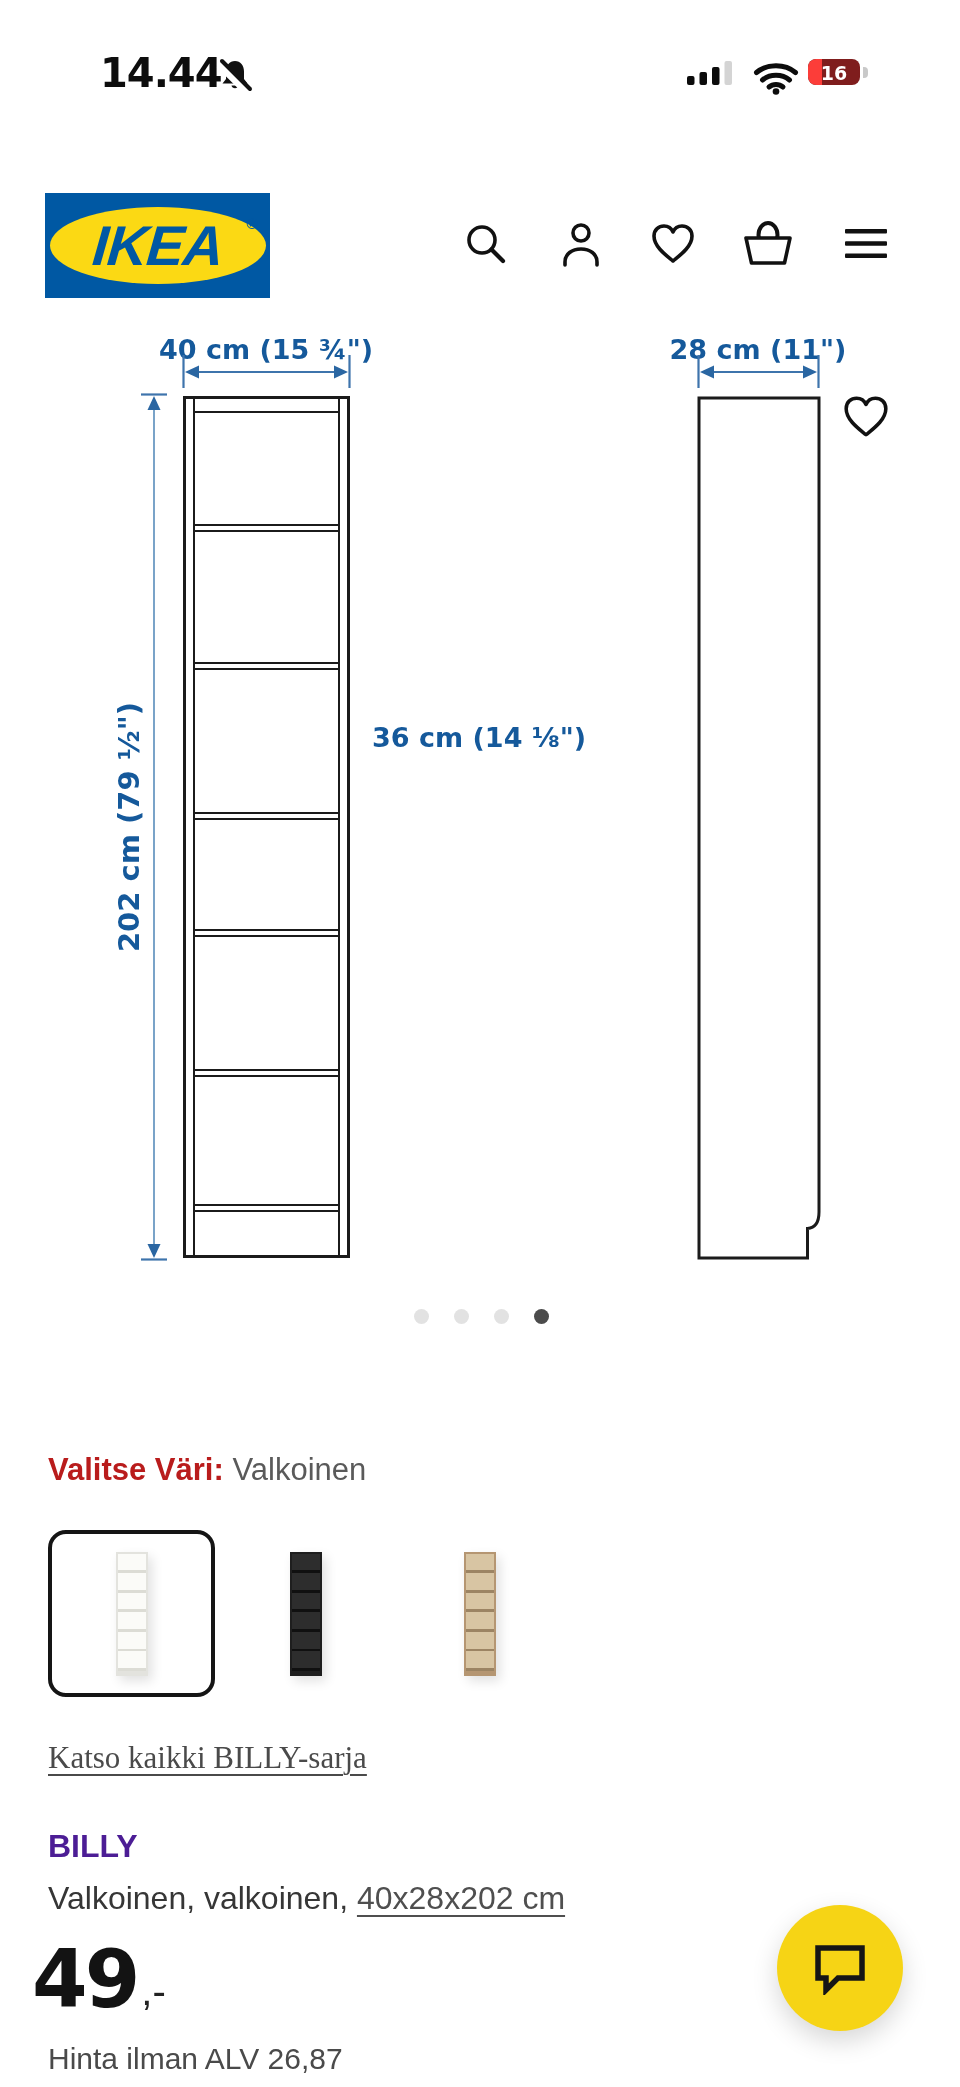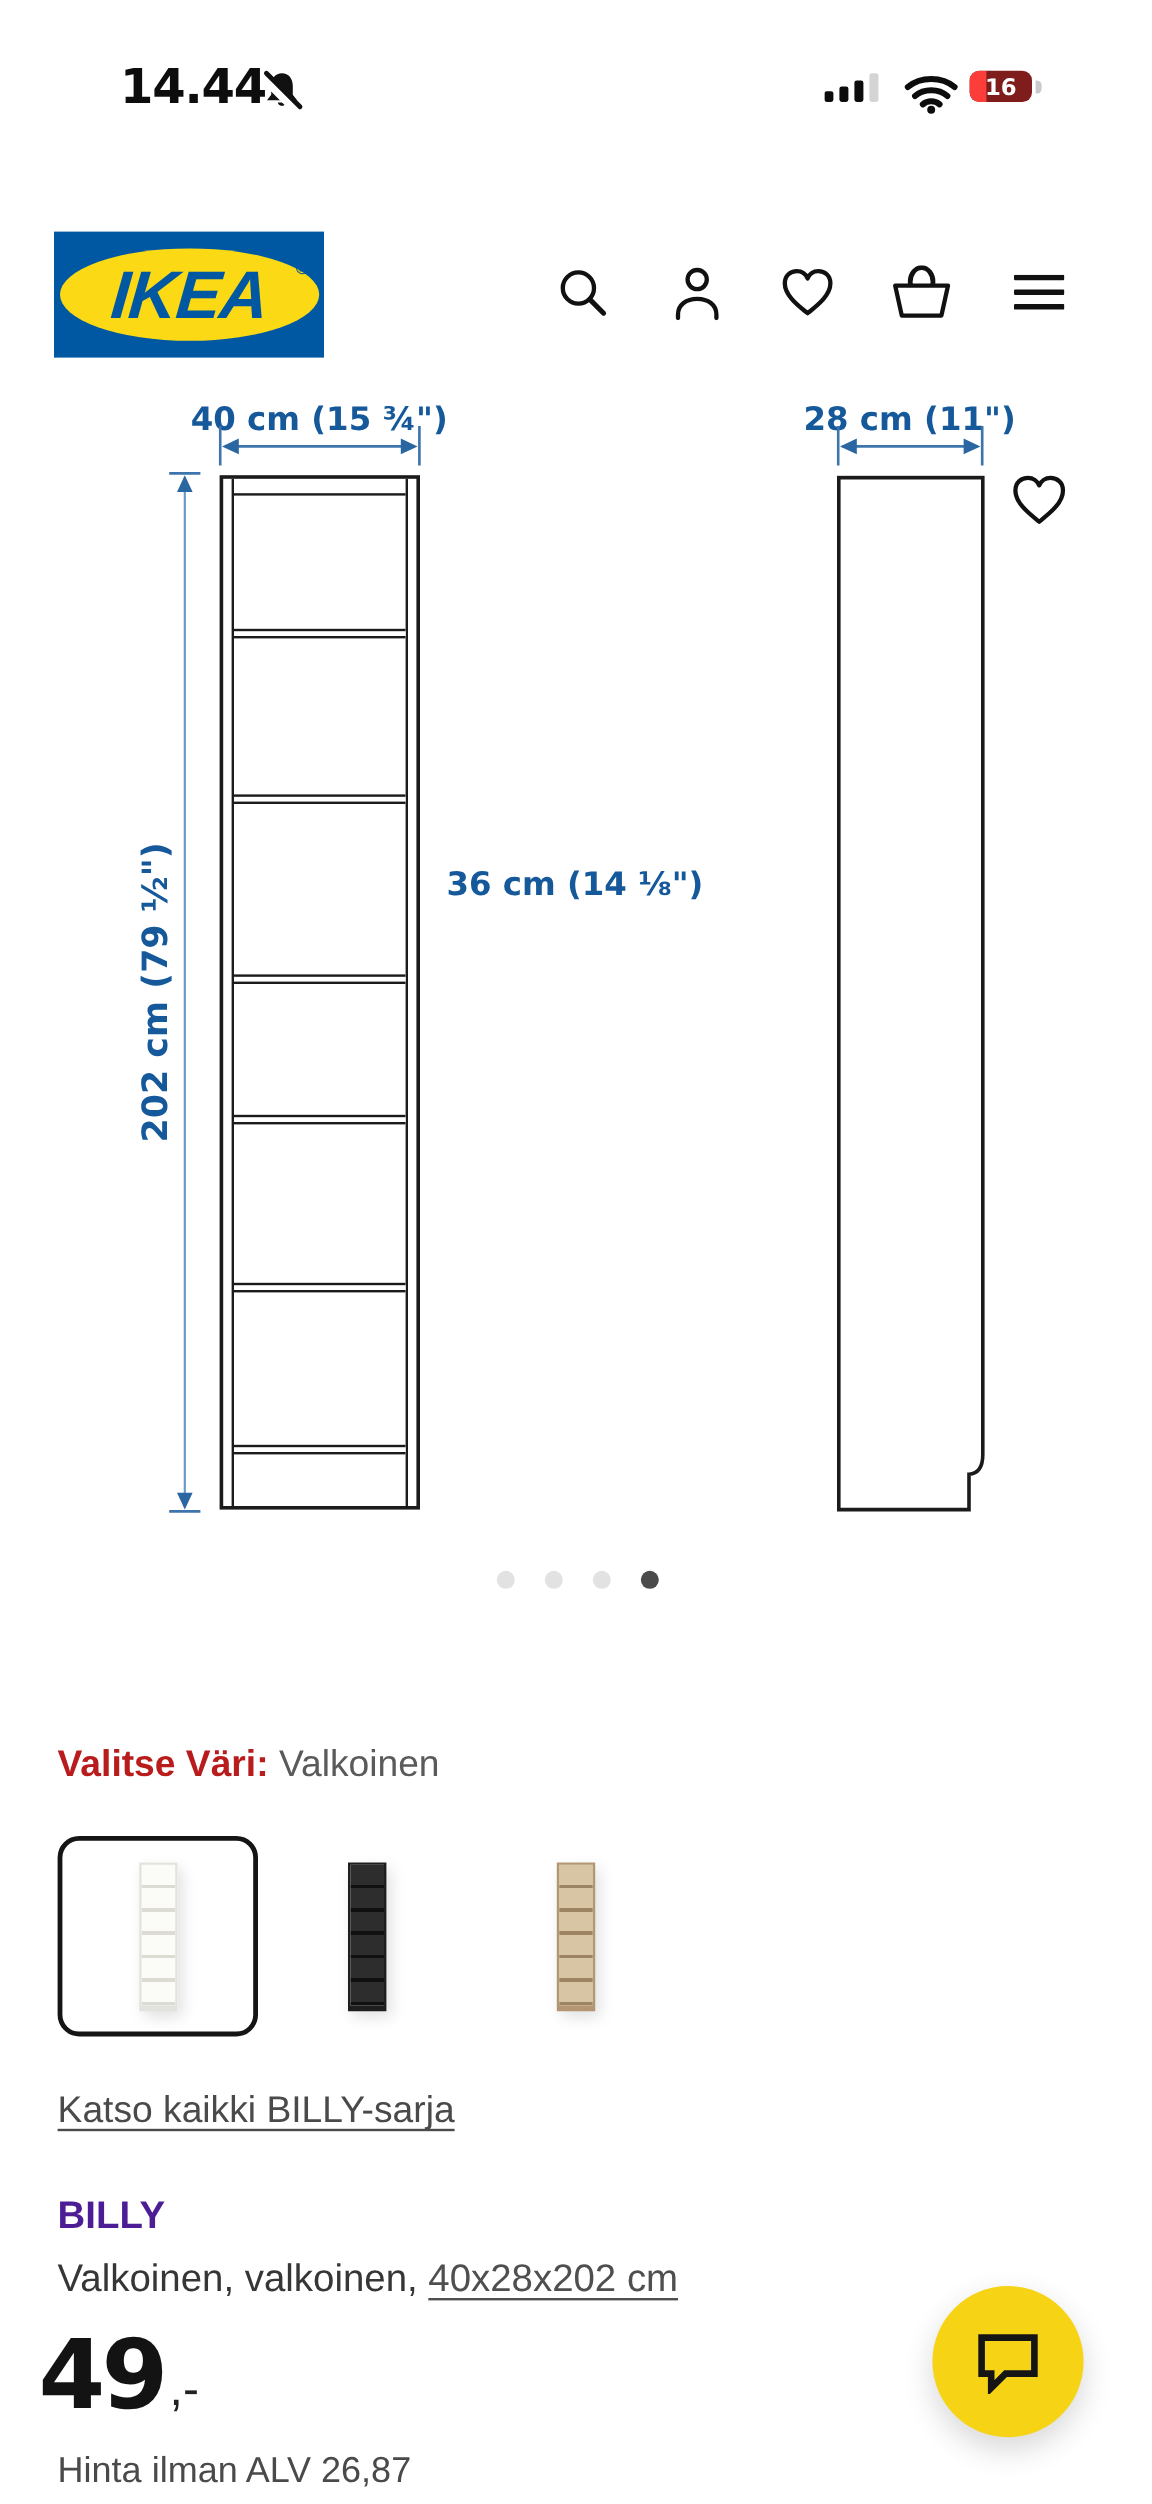--- a/index.html
+++ b/index.html
@@ -61,21 +61,21 @@
         border-radius:18px;display:flex;align-items:center;justify-content:center;background:#fff;}
   .swatch.selected{border-color:#151515;}
   .mini{width:32px;height:124px;box-sizing:border-box;
         border:2.5px solid var(--frame,#ccc);border-bottom-width:5px;
         background:repeating-linear-gradient(to bottom,var(--comp,#eee) 0px,var(--comp,#eee) 16.5px,
                    var(--shelf,#bbb) 16.5px,var(--shelf,#bbb) 19.5px);
         box-shadow:4px 5px 12px rgba(0,0,0,.12);}
 
   
   .series-link{left:48px;top:1740px;font-size:31px;color:#4a4a4a;
-        text-decoration:underline;text-underline-offset:6px;text-decoration-thickness:2px;}
+        text-decoration:underline;text-underline-offset:6px;text-decoration-thickness:2px;font-family:Liberation Serif, serif;}
   .p-name{left:48px;top:1828px;font-size:32px;font-weight:700;color:#4c1d95;}
   .p-desc{left:48px;top:1880px;font-size:32px;color:#363636;}
   .p-desc .dim-link{color:#4f4f4f;text-decoration:underline;text-underline-offset:6px;text-decoration-thickness:2px;margin-top:48px;}
   .price{left:32px;top:1942px;display:flex;align-items:flex-end;}
   .price-int{font-family:"DejaVu Sans",sans-serif;font-weight:700;font-size:80px;
         letter-spacing:-3px;line-height:0.95;color:#131313;}
   .price-suf{font-size:40px;color:#222;margin-left:4px;margin-bottom:4px;}
   .vat{left:48px;top:2042px;font-size:30px;color:#4a4a4a;}
 
   

